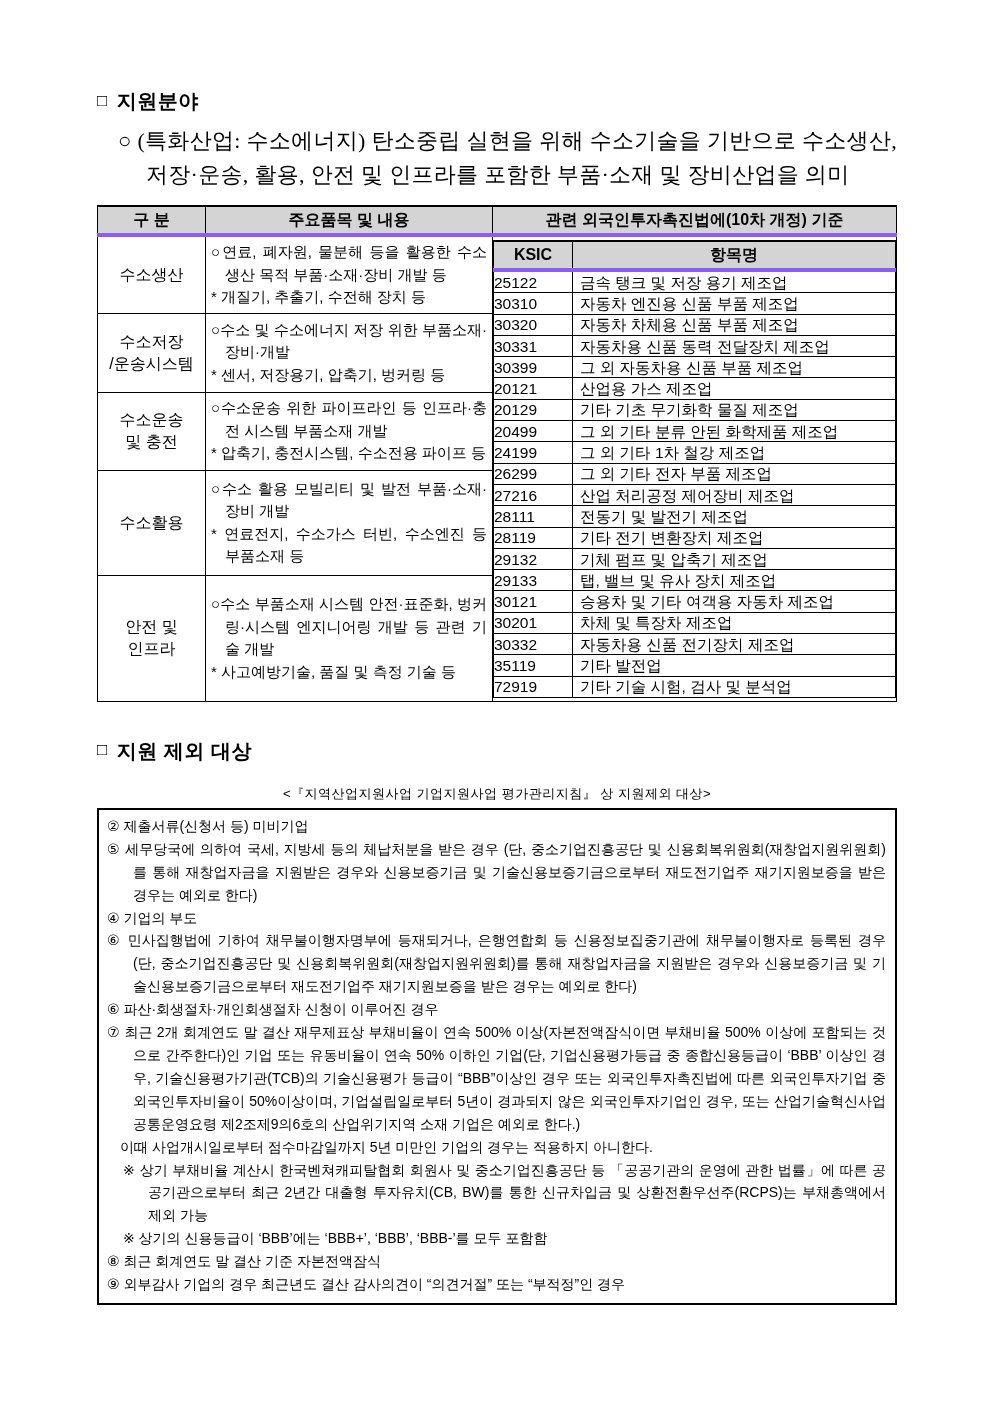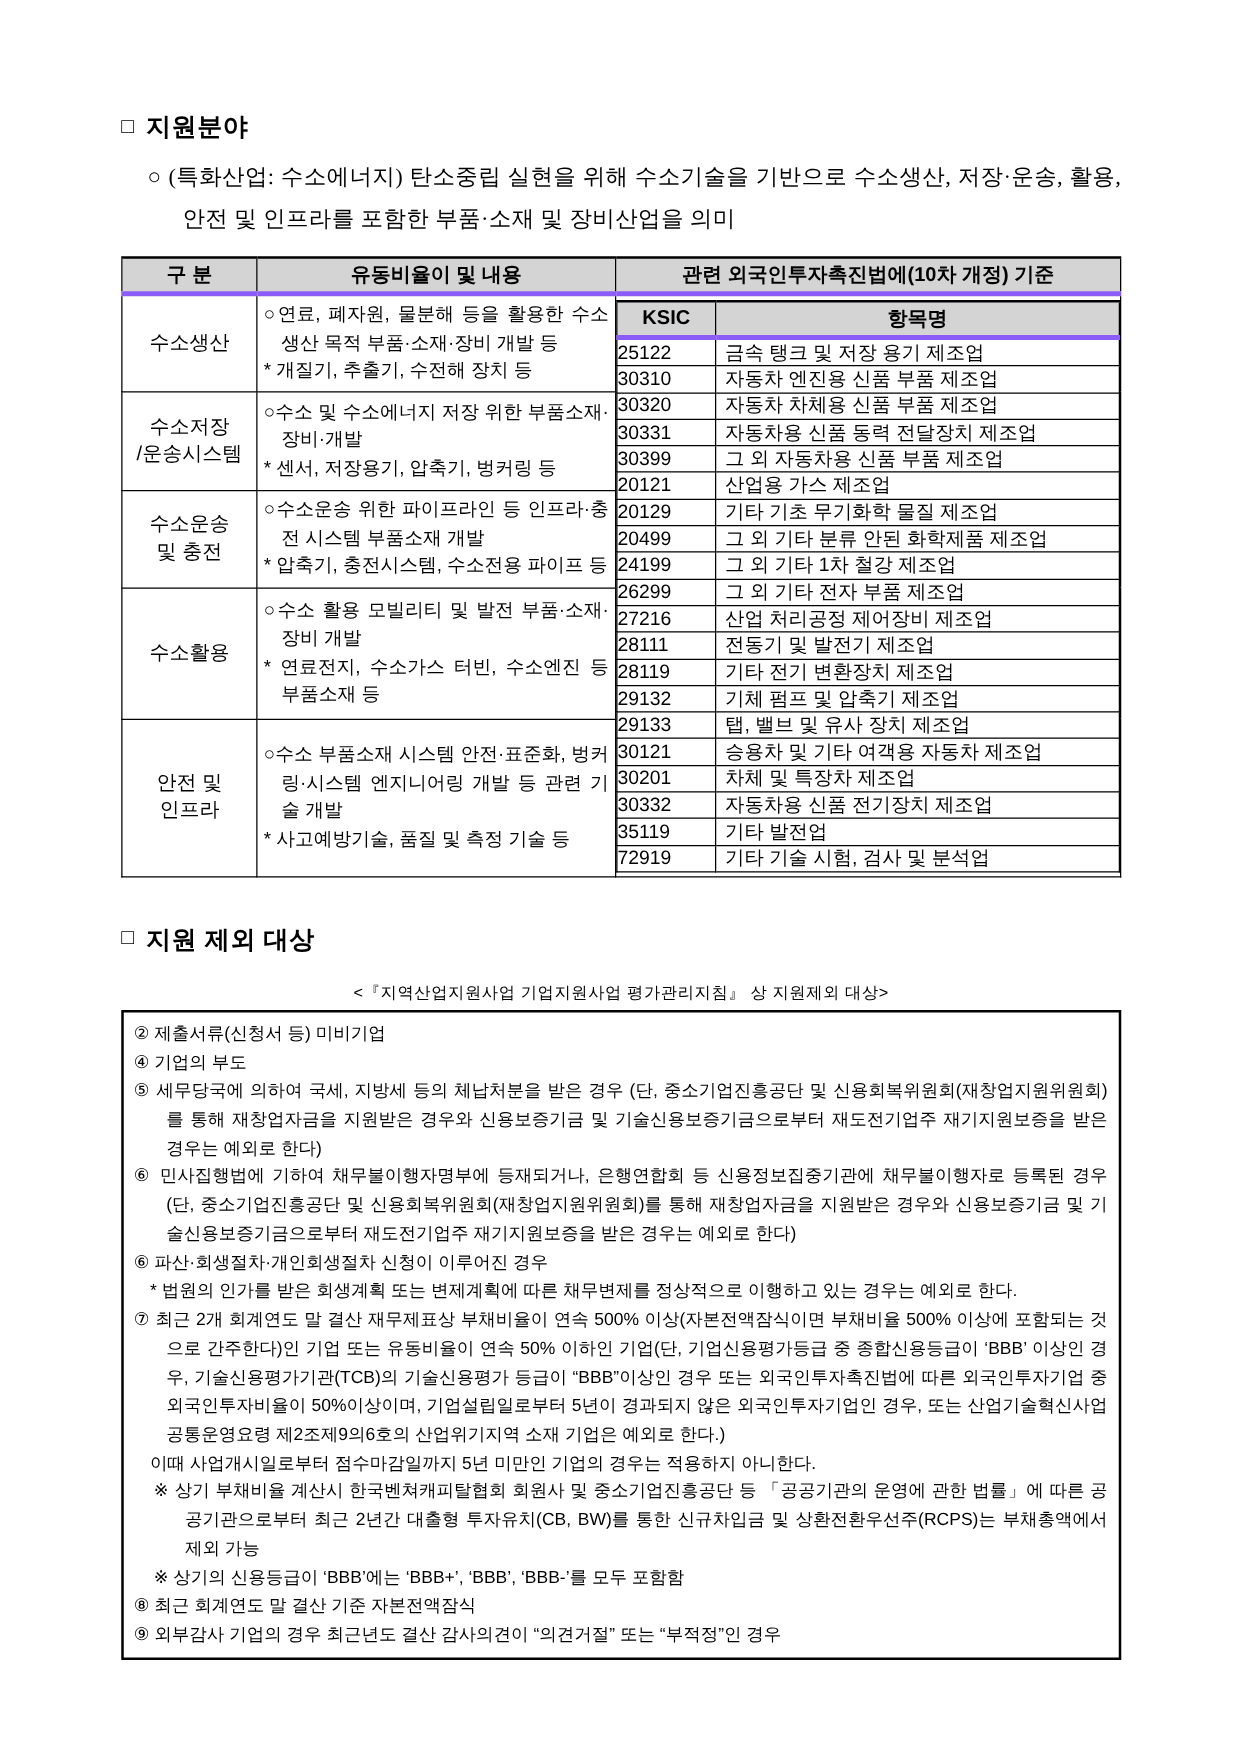--- a/index.html
+++ b/index.html
@@ -5,21 +5,21 @@
   html,body{margin:0;padding:0;background:#ffffff;}
   body{width:992px;height:1403px;color:#000;font-family:"Liberation Sans","DejaVu Sans",sans-serif;}
   .page{position:relative;width:992px;height:1403px;background:#fff;overflow:hidden;}
   .content{padding:88px 95px 0 97px;}
 
   
   .sec-heading{display:flex;align-items:center;font-size:20px;font-weight:bold;letter-spacing:0.5px;}
   .sq{display:inline-block;font-size:17px;font-weight:normal;margin-right:9px;transform:translateY(-1px);}
 
   
-  .intro{font-family:"Liberation Serif","DejaVu Serif",serif;font-size:18px;line-height:34px;
+  .intro{font-family:"Liberation Serif","DejaVu Serif",serif;font-size:22px;line-height:34px;
          text-align:justify;margin:9px 0 0 21px;padding-left:28px;text-indent:-28px;letter-spacing:0.3px;}
 
   
   .main-table{width:100%;border-collapse:collapse;margin-top:13px;table-layout:fixed;}
   .main-table th,.main-table td{border:1px solid #000;}
   .main-table thead th{background:#d4d4d4;font-weight:bold;font-size:16px;height:26px;
       border-top:2px solid #000;border-bottom:4px solid #8b5cf6;padding:0;}
   .col-cat{width:108px;}
   .col-items{width:287px;}
   .cat-cell{text-align:center;vertical-align:middle;font-size:16px;line-height:22px;padding:0 2px;}
@@ -58,21 +58,21 @@
 
       <table class="main-table">
         <colgroup>
           <col class="col-cat">
             <col class="col-items">
             <col>
         </colgroup>
         <thead>
           <tr>
             <th>구 분</th>
-            <th>유동비율이 및 내용</th>
+            <th>주요품목 및 내용</th>
             <th>관련 외국인투자촉진법에(10차 개정) 기준</th>
           </tr>
         </thead>
         <tbody>
           <tr class="tr-r1">
             <td class="cat-cell">
 
             <div>수소생산</div>
               </td>
             <td class="items-cell">
@@ -255,29 +255,28 @@
       </div>
 
       <div class="box-title">&lt;『지역산업지원사업 기업지원사업 평가관리지침』 상 지원제외 대상&gt;</div>
 
       <div class="excl-box">
 
 
           <div data-level="item">② 제출서류(신청서 등) 미비기업</div>
 
 
+          <div data-level="item">⑤ 세무당국에 의하여 국세, 지방세 등의 체납처분을 받은 경우 (단, 중소기업진흥공단 및 신용회복위원회(재창업지원위원회)를 통해 재창업자금을 지원받은 경우와 신용보증기금 및 기술신용보증기금으로부터 재도전기업주 재기지원보증을 받은 경우는 예외로 한다)</div>
+
           <div data-level="item">④ 기업의 부도</div>
 
-          <div data-level="item">⑤ 세무당국에 의하여 국세, 지방세 등의 체납처분을 받은 경우 (단, 중소기업진흥공단 및 신용회복위원회(재창업지원위원회)를 통해 재창업자금을 지원받은 경우와 신용보증기금 및 기술신용보증기금으로부터 재도전기업주 재기지원보증을 받은 경우는 예외로 한다)</div>
-
           <div data-level="item">⑥ 민사집행법에 기하여 채무불이행자명부에 등재되거나, 은행연합회 등 신용정보집중기관에 채무불이행자로 등록된 경우 (단, 중소기업진흥공단 및 신용회복위원회(재창업지원위원회)를 통해 재창업자금을 지원받은 경우와 신용보증기금 및 기술신용보증기금으로부터 재도전기업주 재기지원보증을 받은 경우는 예외로 한다)</div>
 
           <div data-level="item">⑥ 파산·회생절차·개인회생절차 신청이  이루어진 경우</div>
 
-          <div data-level="sub">* 법원의 인가를 받은 회생계획 또는 변제계획에 따른 채무변제를 정상적으로 이행하고 있는 경우는 예외로 한다.</div>
 
           <div data-level="item">⑦ 최근 2개 회계연도 말 결산 재무제표상 부채비율이 연속 500% 이상(자본전액잠식이면 부채비율 500% 이상에 포함되는 것으로 간주한다)인 기업 또는 유동비율이 연속 50% 이하인 기업(단, 기업신용평가등급 중 종합신용등급이 ‘BBB’ 이상인 경우, 기술신용평가기관(TCB)의 기술신용평가 등급이 “BBB”이상인 경우 또는 외국인투자촉진법에 따른 외국인투자기업 중 외국인투자비율이 50%이상이며, 기업설립일로부터 5년이 경과되지 않은 외국인투자기업인 경우, 또는 산업기술혁신사업 공통운영요령 제2조제9의6호의 산업위기지역 소재 기업은 예외로 한다.)</div>
 
           <div data-level="note">이때 사업개시일로부터 점수마감일까지 5년 미만인 기업의 경우는 적용하지 아니한다.</div>
 
           <div data-level="ref">※ 상기 부채비율 계산시 한국벤쳐캐피탈협회 회원사 및 중소기업진흥공단 등 「공공기관의 운영에 관한 법률」에 따른 공공기관으로부터 최근 2년간 대출형 투자유치(CB, BW)를 통한 신규차입금 및 상환전환우선주(RCPS)는 부채총액에서 제외 가능</div>
 
           <div data-level="ref">※ 상기의 신용등급이 ‘BBB’에는 ‘BBB+’, ‘BBB’, ‘BBB-’를 모두 포함함</div>
 
           <div data-level="item">⑧ 최근 회계연도 말 결산 기준 자본전액잠식</div>

